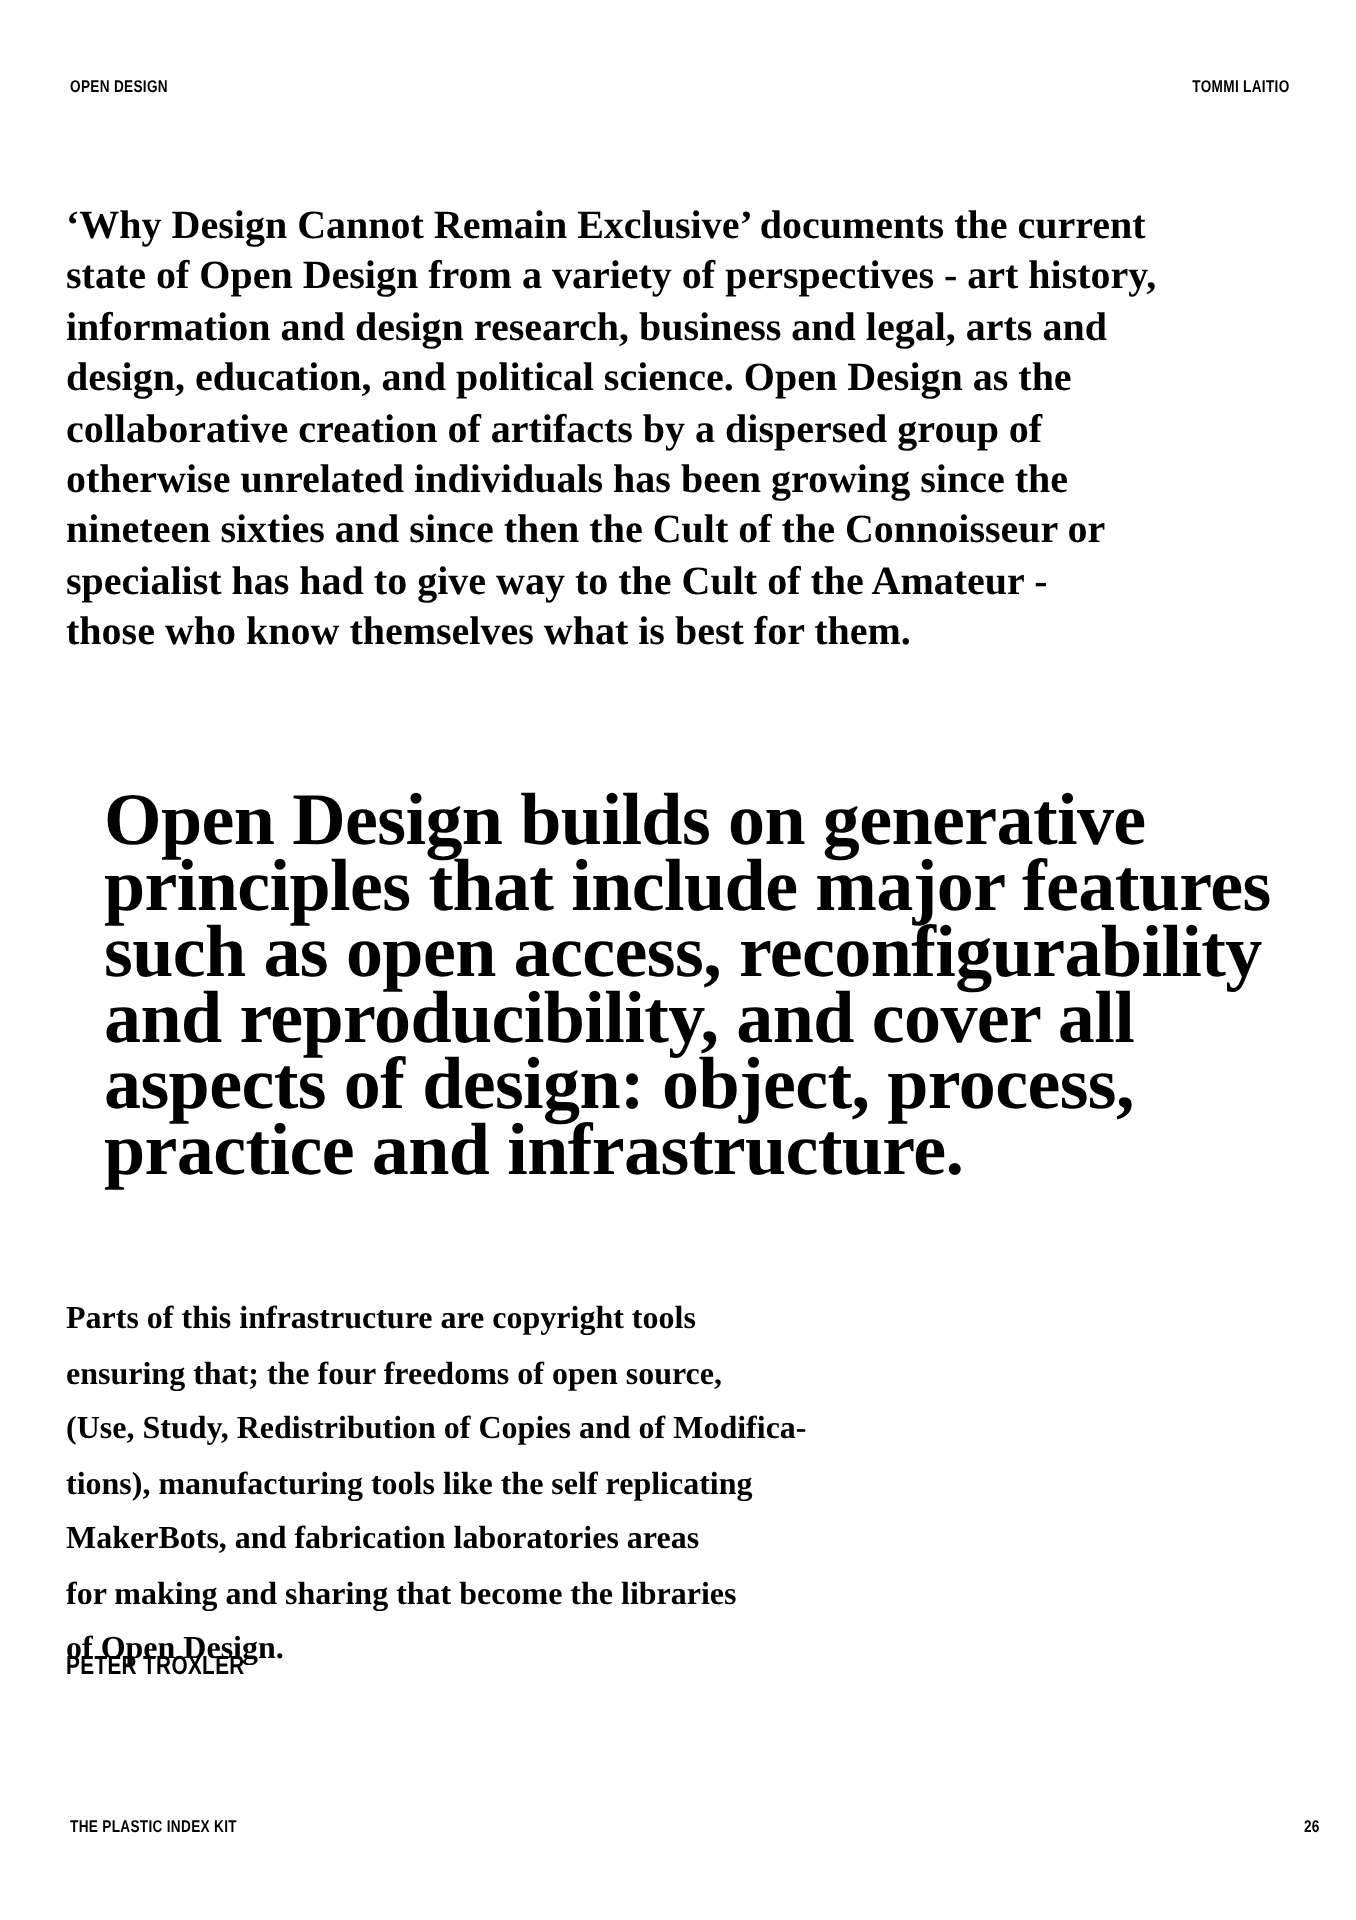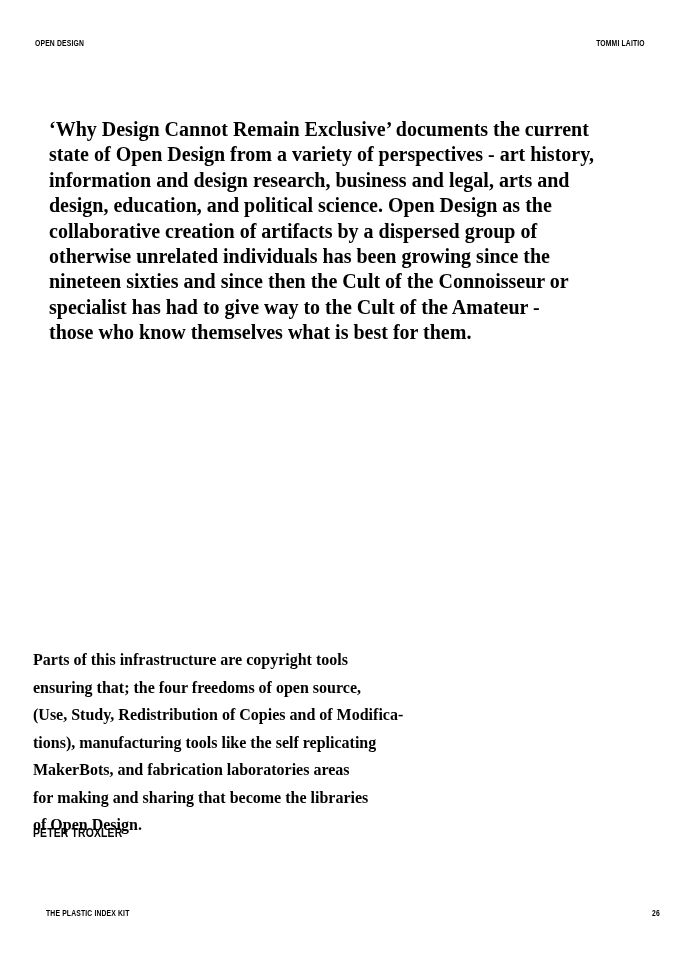--- a/index.html
+++ b/index.html
@@ -29,28 +29,28 @@
   .cond {
     display: inline-block;
     transform: scaleX(0.8);
     transform-origin: 0 50%;
   }
   .cond-r {
     transform-origin: 100% 50%;
   }
   .hdr-left  { left: 35px; top: 39px; }
   .hdr-right { right: 33px; top: 39px; text-decoration: underline; }
-  .ftr-left  { left: 46px; top: 909px; }
+  .ftr-left  { left: 35px; top: 909px; }
   .ftr-right { right: 18px; top: 909px; }
 
   .intro {
     position: absolute;
     left: 33px;
     top: 101px;
-    margin: 16px;
+    margin: 0;
     font-size: 20px;
     line-height: 25.4px;
     font-weight: 700;
     white-space: pre-line;
   }
   .headline {
     position: absolute;
     left: 52px;
     top: 394px;
     margin: 0;
@@ -95,20 +95,26 @@
   <p class="intro">‘Why Design Cannot Remain Exclusive’ documents the current
 state of Open Design from a variety of perspectives - art history,
 information and design research, business and legal, arts and
 design, education, and political science. Open Design as the
 collaborative creation of artifacts by a dispersed group of
 otherwise unrelated individuals has been growing since the
 nineteen sixties and since then the Cult of the Connoisseur or
 specialist has had to give way to the Cult of the Amateur -
 those who know themselves what is best for them.</p>
 
+  <h1 class="headline">Open Design builds on generative
+principles that include major features
+such as open access, reconfigurability
+and reproducibility, and cover all
+aspects of design: object, process,
+practice and infrastructure.</h1>
 
   <p class="closing">Parts of this infrastructure are copyright tools
 ensuring that; the four freedoms of open source,
 (Use, Study, Redistribution of Copies and of Modifica-
 tions), manufacturing tools like the self replicating
 MakerBots, and fabrication laboratories areas
 for making and sharing that become the libraries
 of Open Design.</p>
 
   <div class="tiny attribution">

